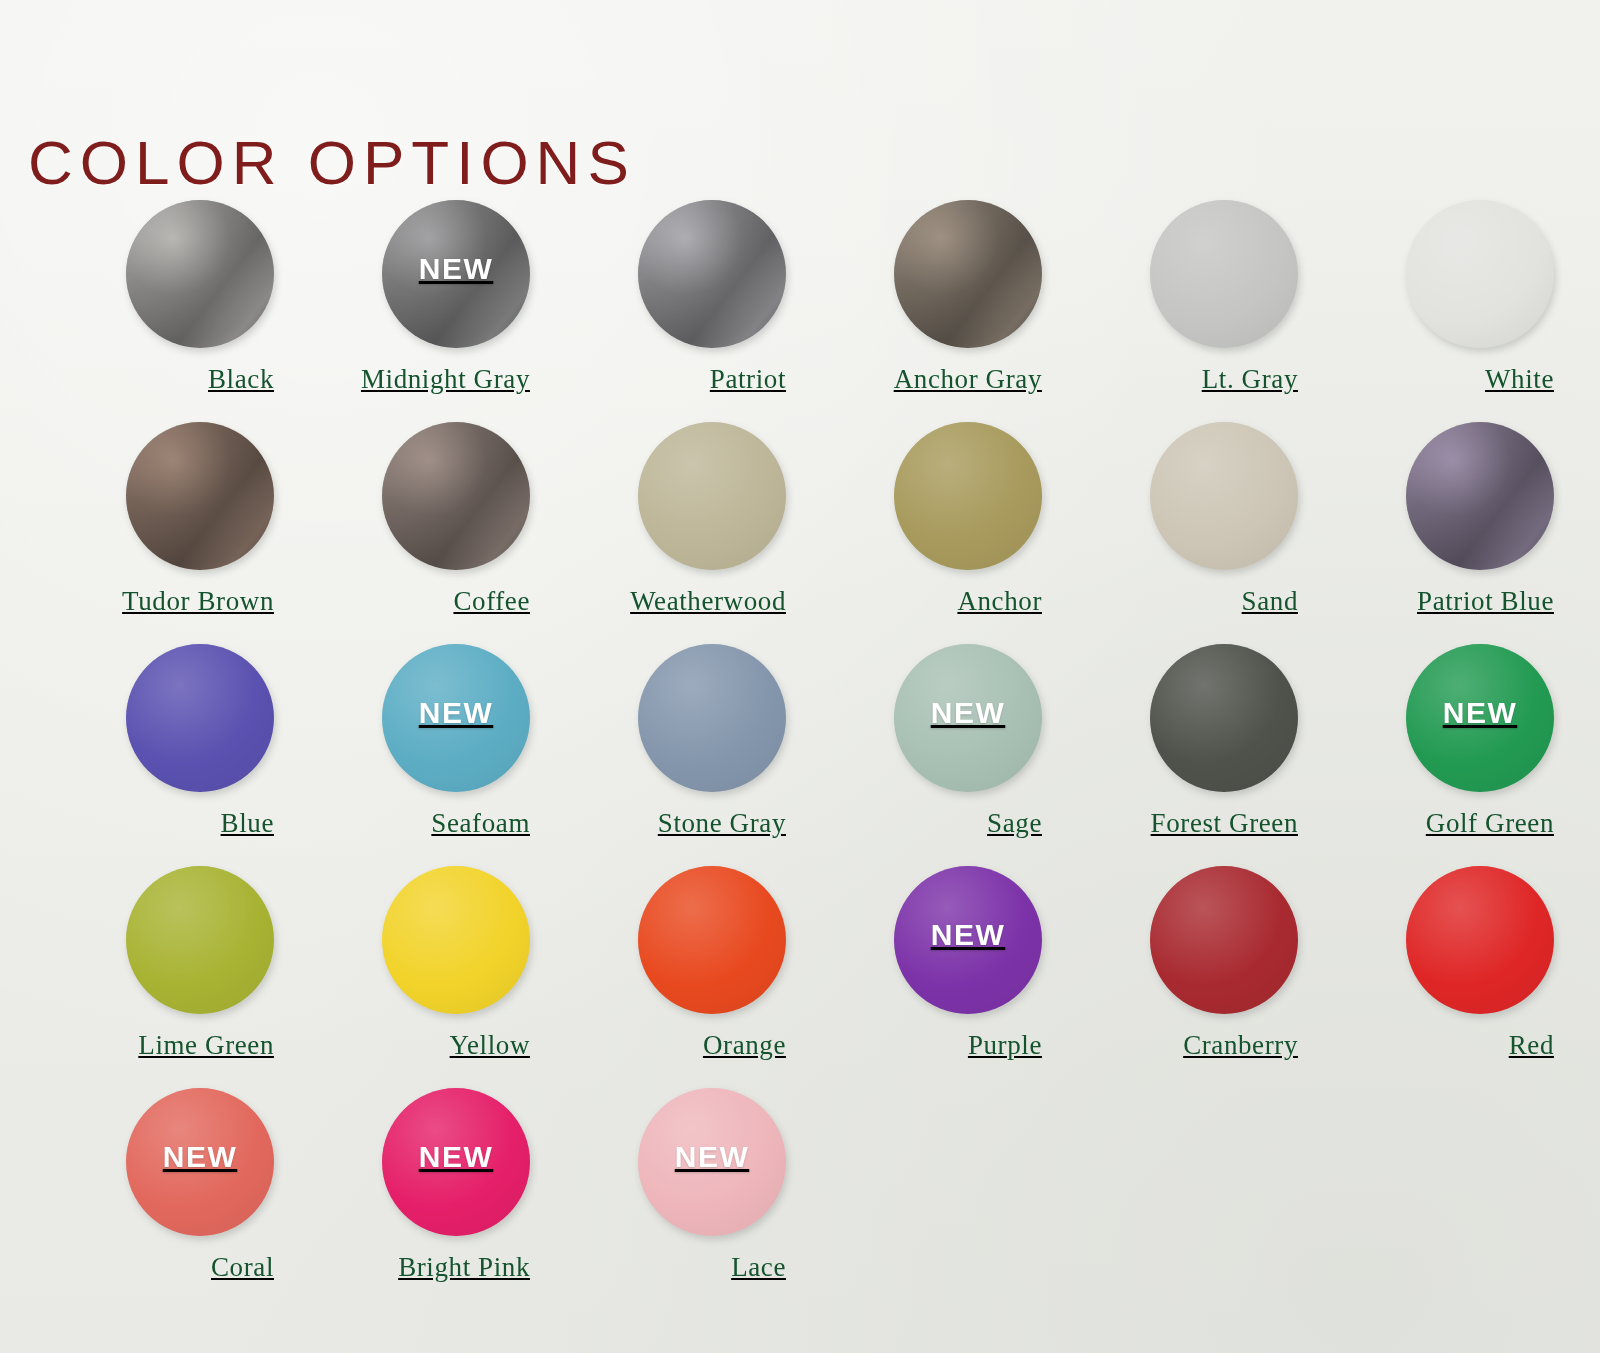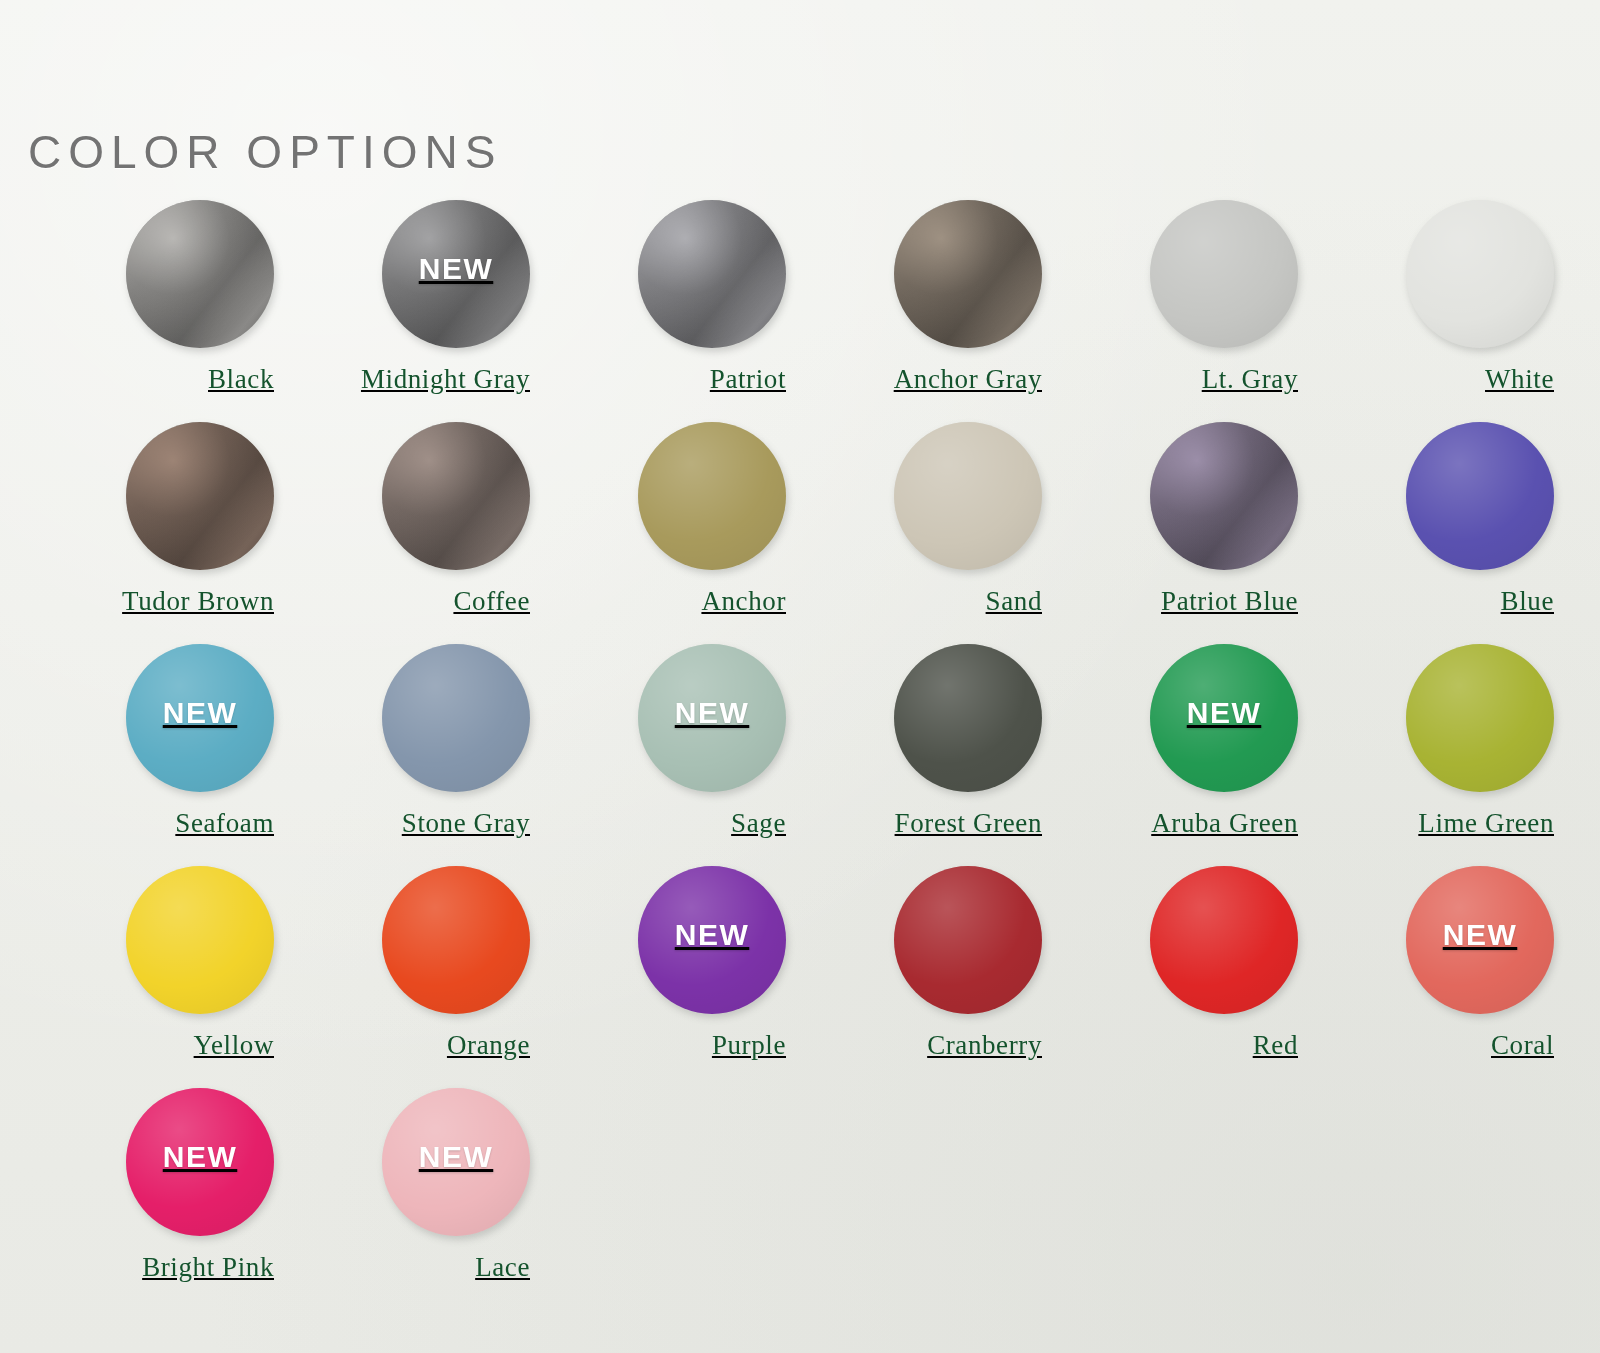--- a/index.html
+++ b/index.html
@@ -27,25 +27,25 @@
   .sheet {
     position: relative;
     width: 1600px;
     height: 1353px;
   }
   .title {
     position: absolute;
     left: 28px;
     top: 86px;
     font-family: "Liberation Sans", sans-serif;
-    font-size: 46px;
+    font-size: 62px;
     line-height: 70px;
     font-weight: 400;
     letter-spacing: 7px;
-    color: #737373;
+    color: #7f1d1d;
     text-shadow: 0 1px 0 rgba(255,255,255,0.8);
     white-space: nowrap;
   }
   .grid {
     position: absolute;
     left: 0;
     top: 196px;
     width: 1600px;
     display: grid;
     grid-template-columns: repeat(6, 256px);
@@ -152,20 +152,24 @@
       </div>
       <div class="cell">
         <div class="swatch metallic" style="background: rgb(107, 90, 80);"></div>
         <div class="label">Tudor Brown</div>
       </div>
       <div class="cell">
         <div class="swatch metallic" style="background: rgb(109, 98, 93);"></div>
         <div class="label">Coffee</div>
       </div>
       <div class="cell">
+        <div class="swatch soft" style="background: rgb(189, 182, 152);"></div>
+        <div class="label">Weatherwood</div>
+      </div>
+      <div class="cell">
         <div class="swatch soft" style="background: rgb(168, 154, 92);"></div>
         <div class="label">Anchor</div>
       </div>
       <div class="cell">
         <div class="swatch soft" style="background: rgb(205, 198, 182);"></div>
         <div class="label">Sand</div>
       </div>
       <div class="cell">
         <div class="swatch metallic" style="background: rgb(106, 97, 115);"></div>
         <div class="label">Patriot Blue</div>
@@ -191,21 +195,21 @@
         <div class="label">Sage</div>
       </div>
       <div class="cell">
         <div class="swatch soft" style="background: rgb(78, 82, 74);"></div>
         <div class="label">Forest Green</div>
       </div>
       <div class="cell">
         <div class="swatch soft" style="background: rgb(34, 154, 82);">
           <span class="new-badge">NEW</span>
         </div>
-        <div class="label">Aruba Green</div>
+        <div class="label">Golf Green</div>
       </div>
       <div class="cell">
         <div class="swatch soft" style="background: rgb(168, 179, 51);"></div>
         <div class="label">Lime Green</div>
       </div>
       <div class="cell">
         <div class="swatch soft" style="background: rgb(242, 211, 42);"></div>
         <div class="label">Yellow</div>
       </div>
       <div class="cell">

